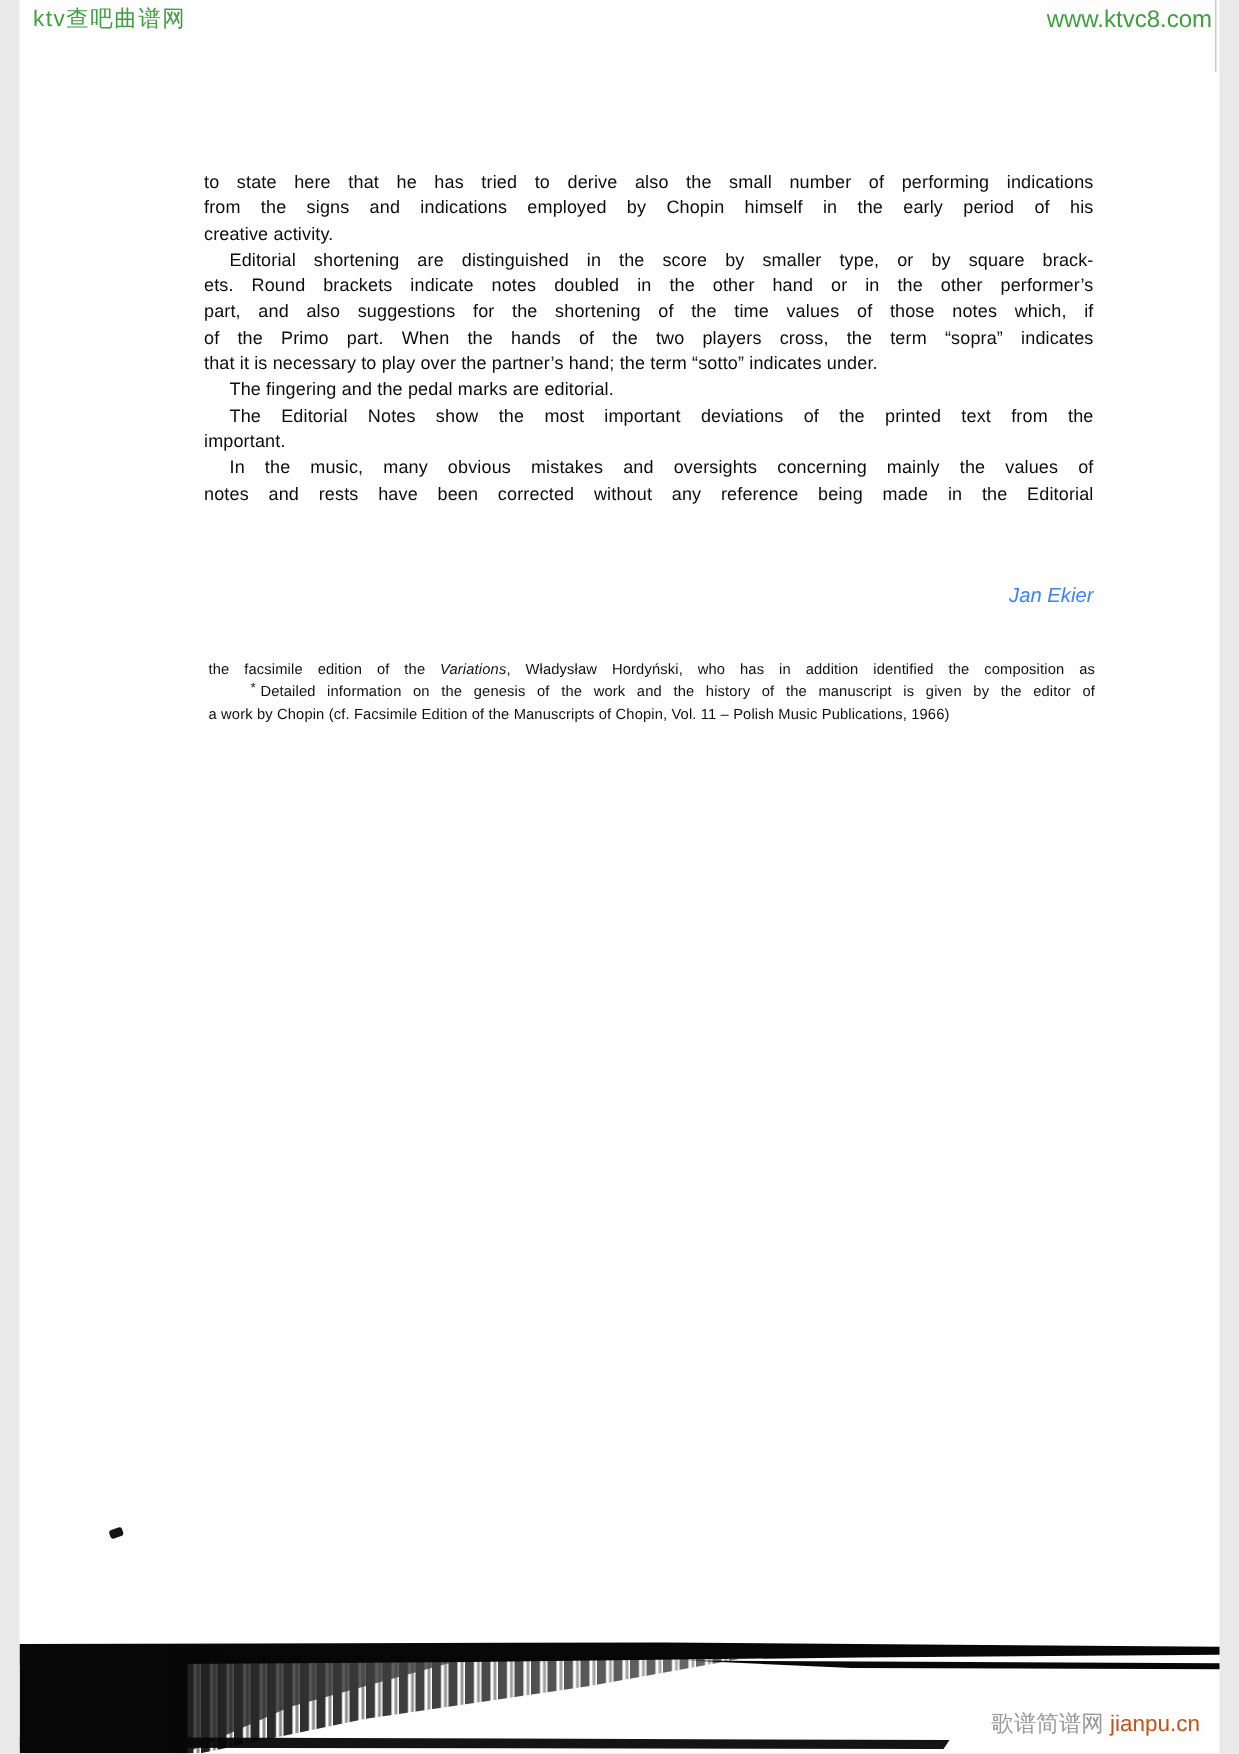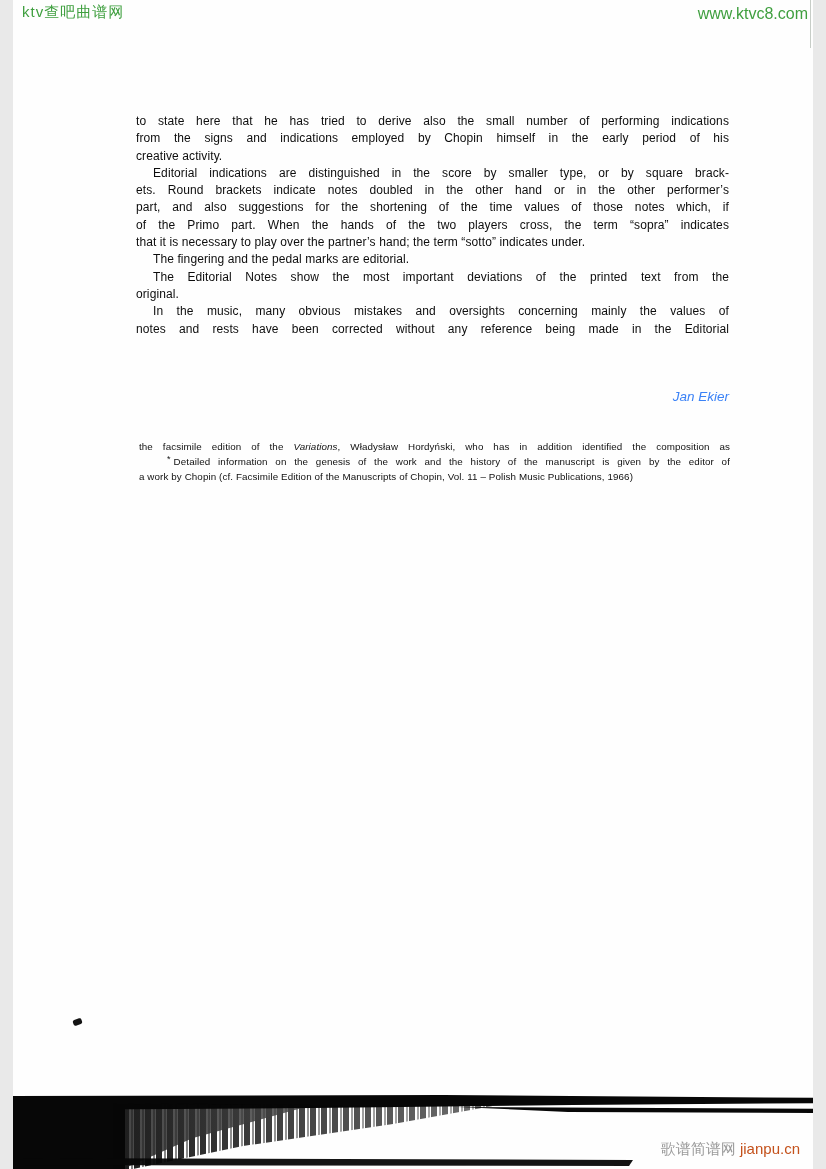--- a/index.html
+++ b/index.html
@@ -64,28 +64,28 @@
 <div class="page">
 
   <div class="wm-top-left">ktv查吧曲谱网</div>
   <div class="wm-top-right">www.ktvc8.com</div>
   <div class="edge-line"></div>
 
   <div class="body-text">
       <div class="line j">to state here that he has tried to derive also the small number of performing indications</div>
       <div class="line j">from the signs and indications employed by Chopin himself in the early period of his</div>
       <div class="line">creative activity.</div>
-      <div class="line j ind">Editorial indications are distinguished in the score by smaller type, or by square brack-</div>
+      <div class="line j ind">Editorial shortening are distinguished in the score by smaller type, or by square brack-</div>
       <div class="line j">ets. Round brackets indicate notes doubled in the other hand or in the other performer’s</div>
       <div class="line j">part, and also suggestions for the shortening of the time values of those notes which, if</div>
       <div class="line j">of the Primo part. When the hands of the two players cross, the term “sopra” indicates</div>
       <div class="line">that it is necessary to play over the partner’s hand; the term “sotto” indicates under.</div>
       <div class="line ind">The fingering and the pedal marks are editorial.</div>
       <div class="line j ind">The Editorial Notes show the most important deviations of the printed text from the</div>
-      <div class="line">original.</div>
+      <div class="line">important.</div>
       <div class="line j ind">In the music, many obvious mistakes and oversights concerning mainly the values of</div>
       <div class="line j">notes and rests have been corrected without any reference being made in the Editorial</div>
     </div>
 
   <div class="signature">Jan Ekier</div>
 
   <div class="footnote">
     <div class="fn-line j"><span>the facsimile edition of the </span><span class="fn-italic">Variations</span><span>, Władysław Hordyński, who has in addition identified the composition as</span></div>
     <div class="fn-line j ind"><span class="fn-star">*</span><span>Detailed information on the genesis of the work and the history of the manuscript is given by the editor of</span></div>
     <div class="fn-line nw">a work by Chopin (cf. Facsimile Edition of the Manuscripts of Chopin, Vol. 11 – Polish Music Publications, 1966)</div>

